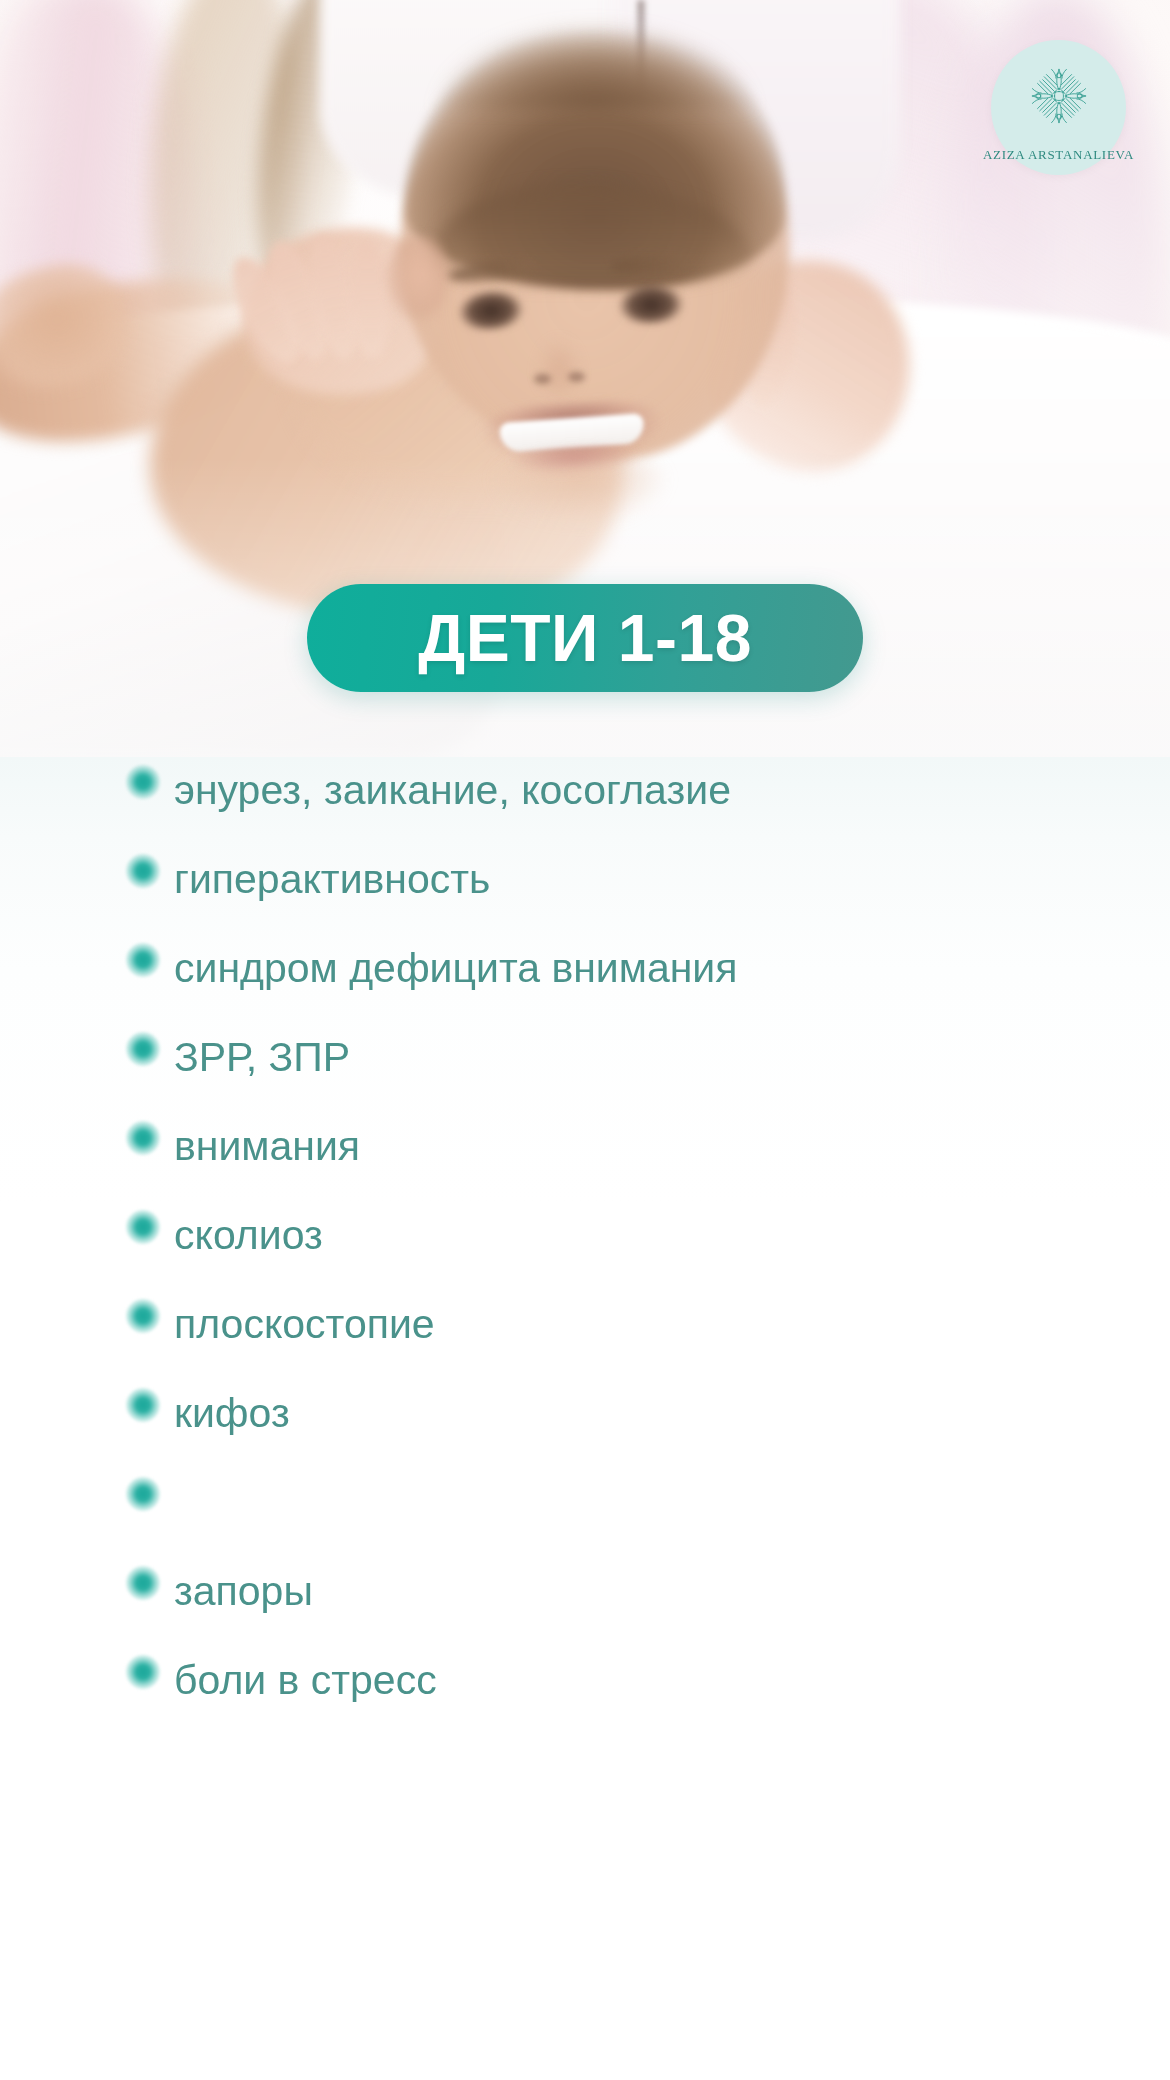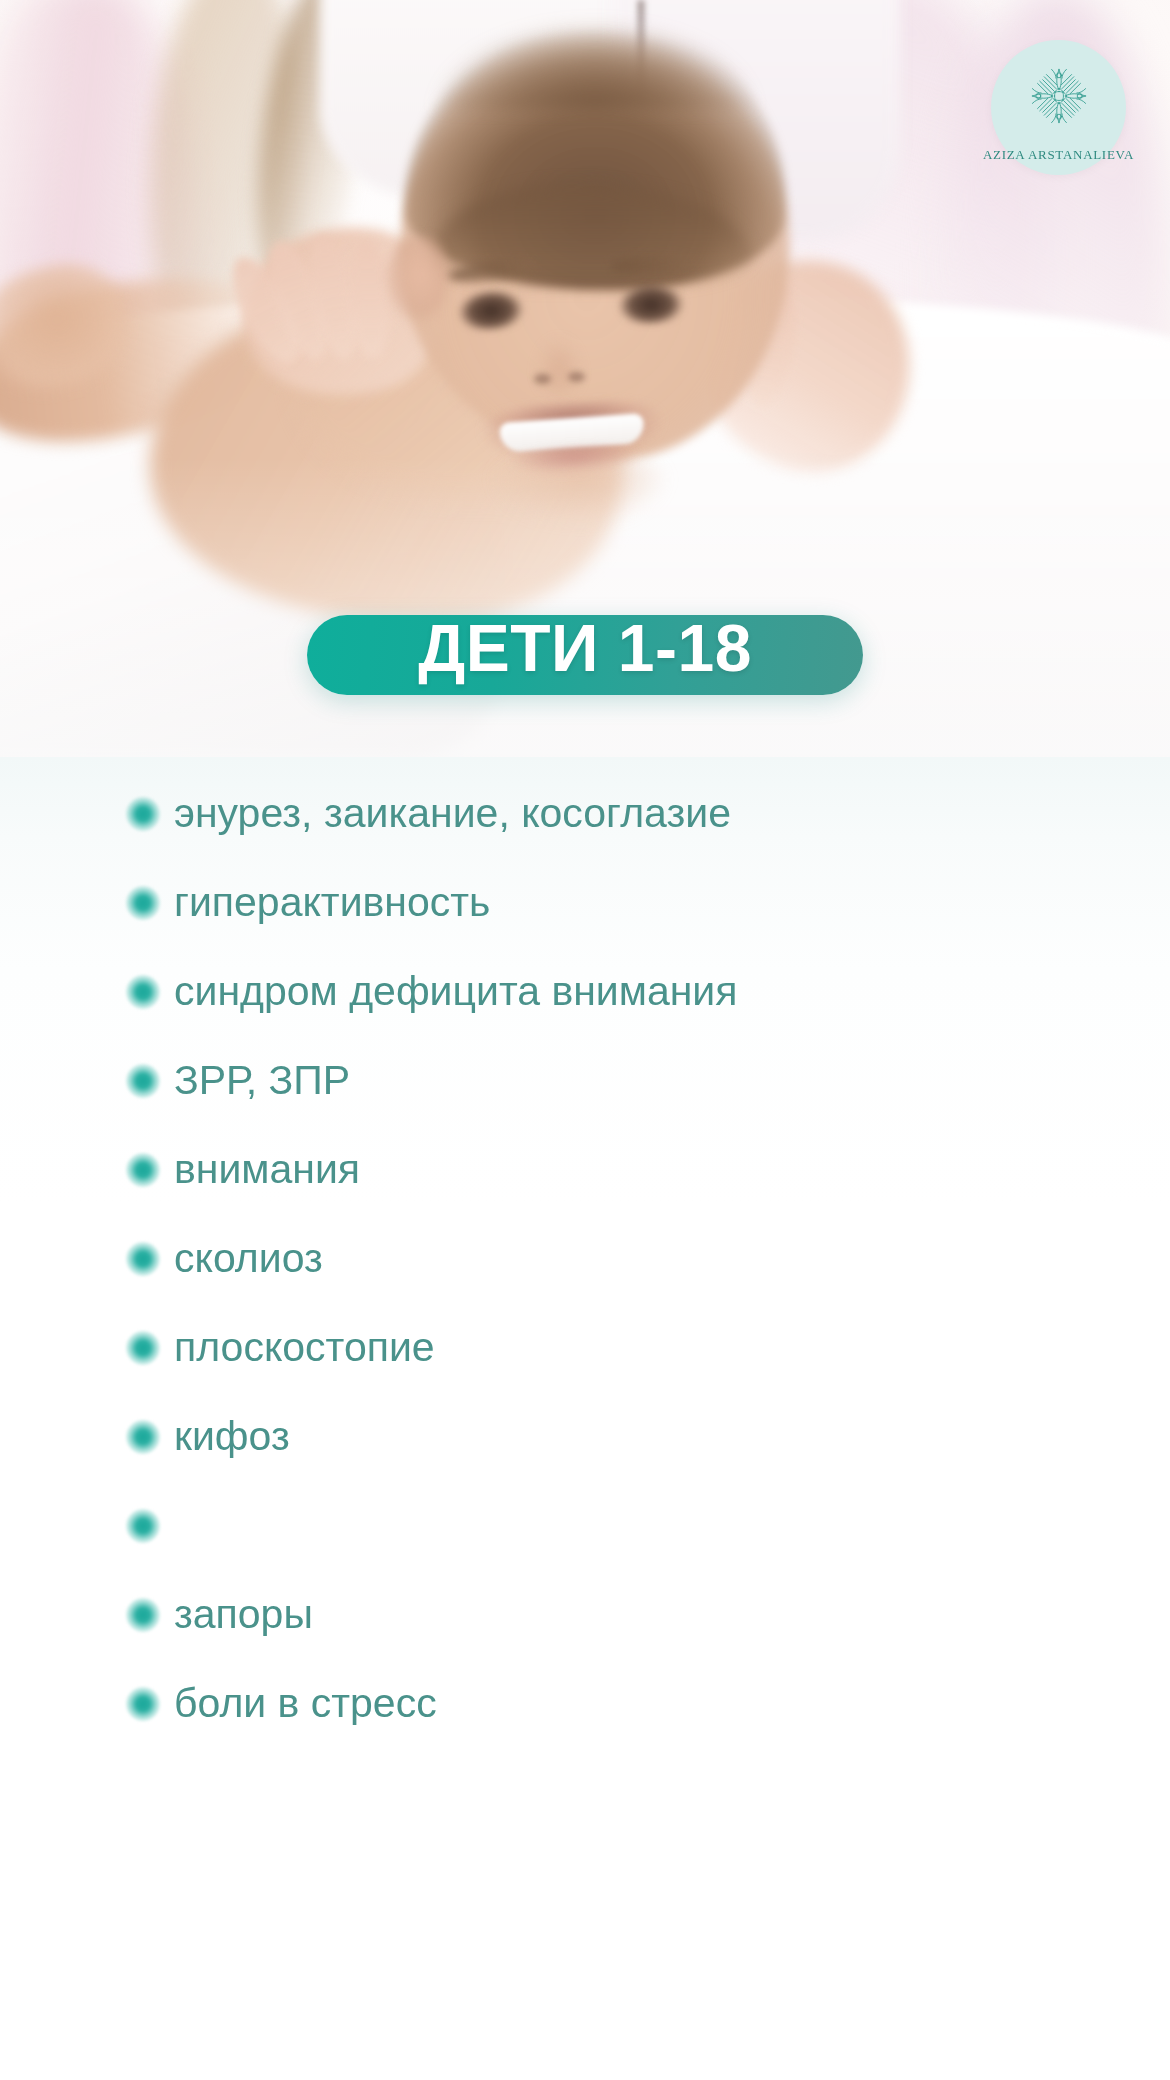--- a/index.html
+++ b/index.html
@@ -148,41 +148,41 @@
   }
   .logo-mark{ width:74px; height:74px; margin-top:6px; }
   .logo-name{
     font-family:"Liberation Serif", serif;
     font-size:13px; letter-spacing:.7px; color:#2f8a80;
     margin-top:14px; white-space:nowrap;
   }
 
   
   .badge{
-    position:absolute; left:50%; transform:translateX(-50%); top:615px;
-    width:556px; height:80px; border-radius:54px;
+    position:absolute; left:50%; transform:translateX(-50%); top:584px;
+    width:556px; height:108px; border-radius:54px;
     background:linear-gradient(95deg, #0fae9b 0%, #18a898 34%, #31a096 66%, #43998f 100%);
-    display:flex; align-items:flex-start; justify-content:center;
+    display:flex; align-items:center; justify-content:center;
     box-shadow:0 6px 24px rgba(20,140,130,.22);
   }
   .badge-text{
     color:#ffffff; font-size:66px; font-weight:bold; letter-spacing:.5px;
     line-height:1; text-shadow:0 2px 5px rgba(0,0,0,.12);
     font-family:"Liberation Sans", sans-serif;
   }
 
   
   .list-area{
     position:absolute; left:0; top:757px; width:1170px; height:1323px;
     background:linear-gradient(180deg, #f2f8f8 0%, #f8fbfb 6%, #fdfefe 16%, #ffffff 34%, #ffffff 100%);
     padding-top:12px;
   }
   .list{ list-style:none; margin:0; padding:0; }
   .row{
-    display:flex; align-items:center;
+    display:flex; 
     height:89px; padding-left:130px;
   }
   .dot{
     position:relative; flex:0 0 auto; width:26px; height:26px; margin-right:18px;
   }
   .dot::before{
     content:""; position:absolute; left:50%; top:50%;
     width:34px; height:34px; transform:translate(-50%,-50%);
     border-radius:50%;
     background:radial-gradient(circle at 50% 50%, #1aa79a 0%, #2bb0a3 28%, rgba(83,193,181,.45) 58%, rgba(150,216,209,.12) 78%, rgba(255,255,255,0) 100%);

